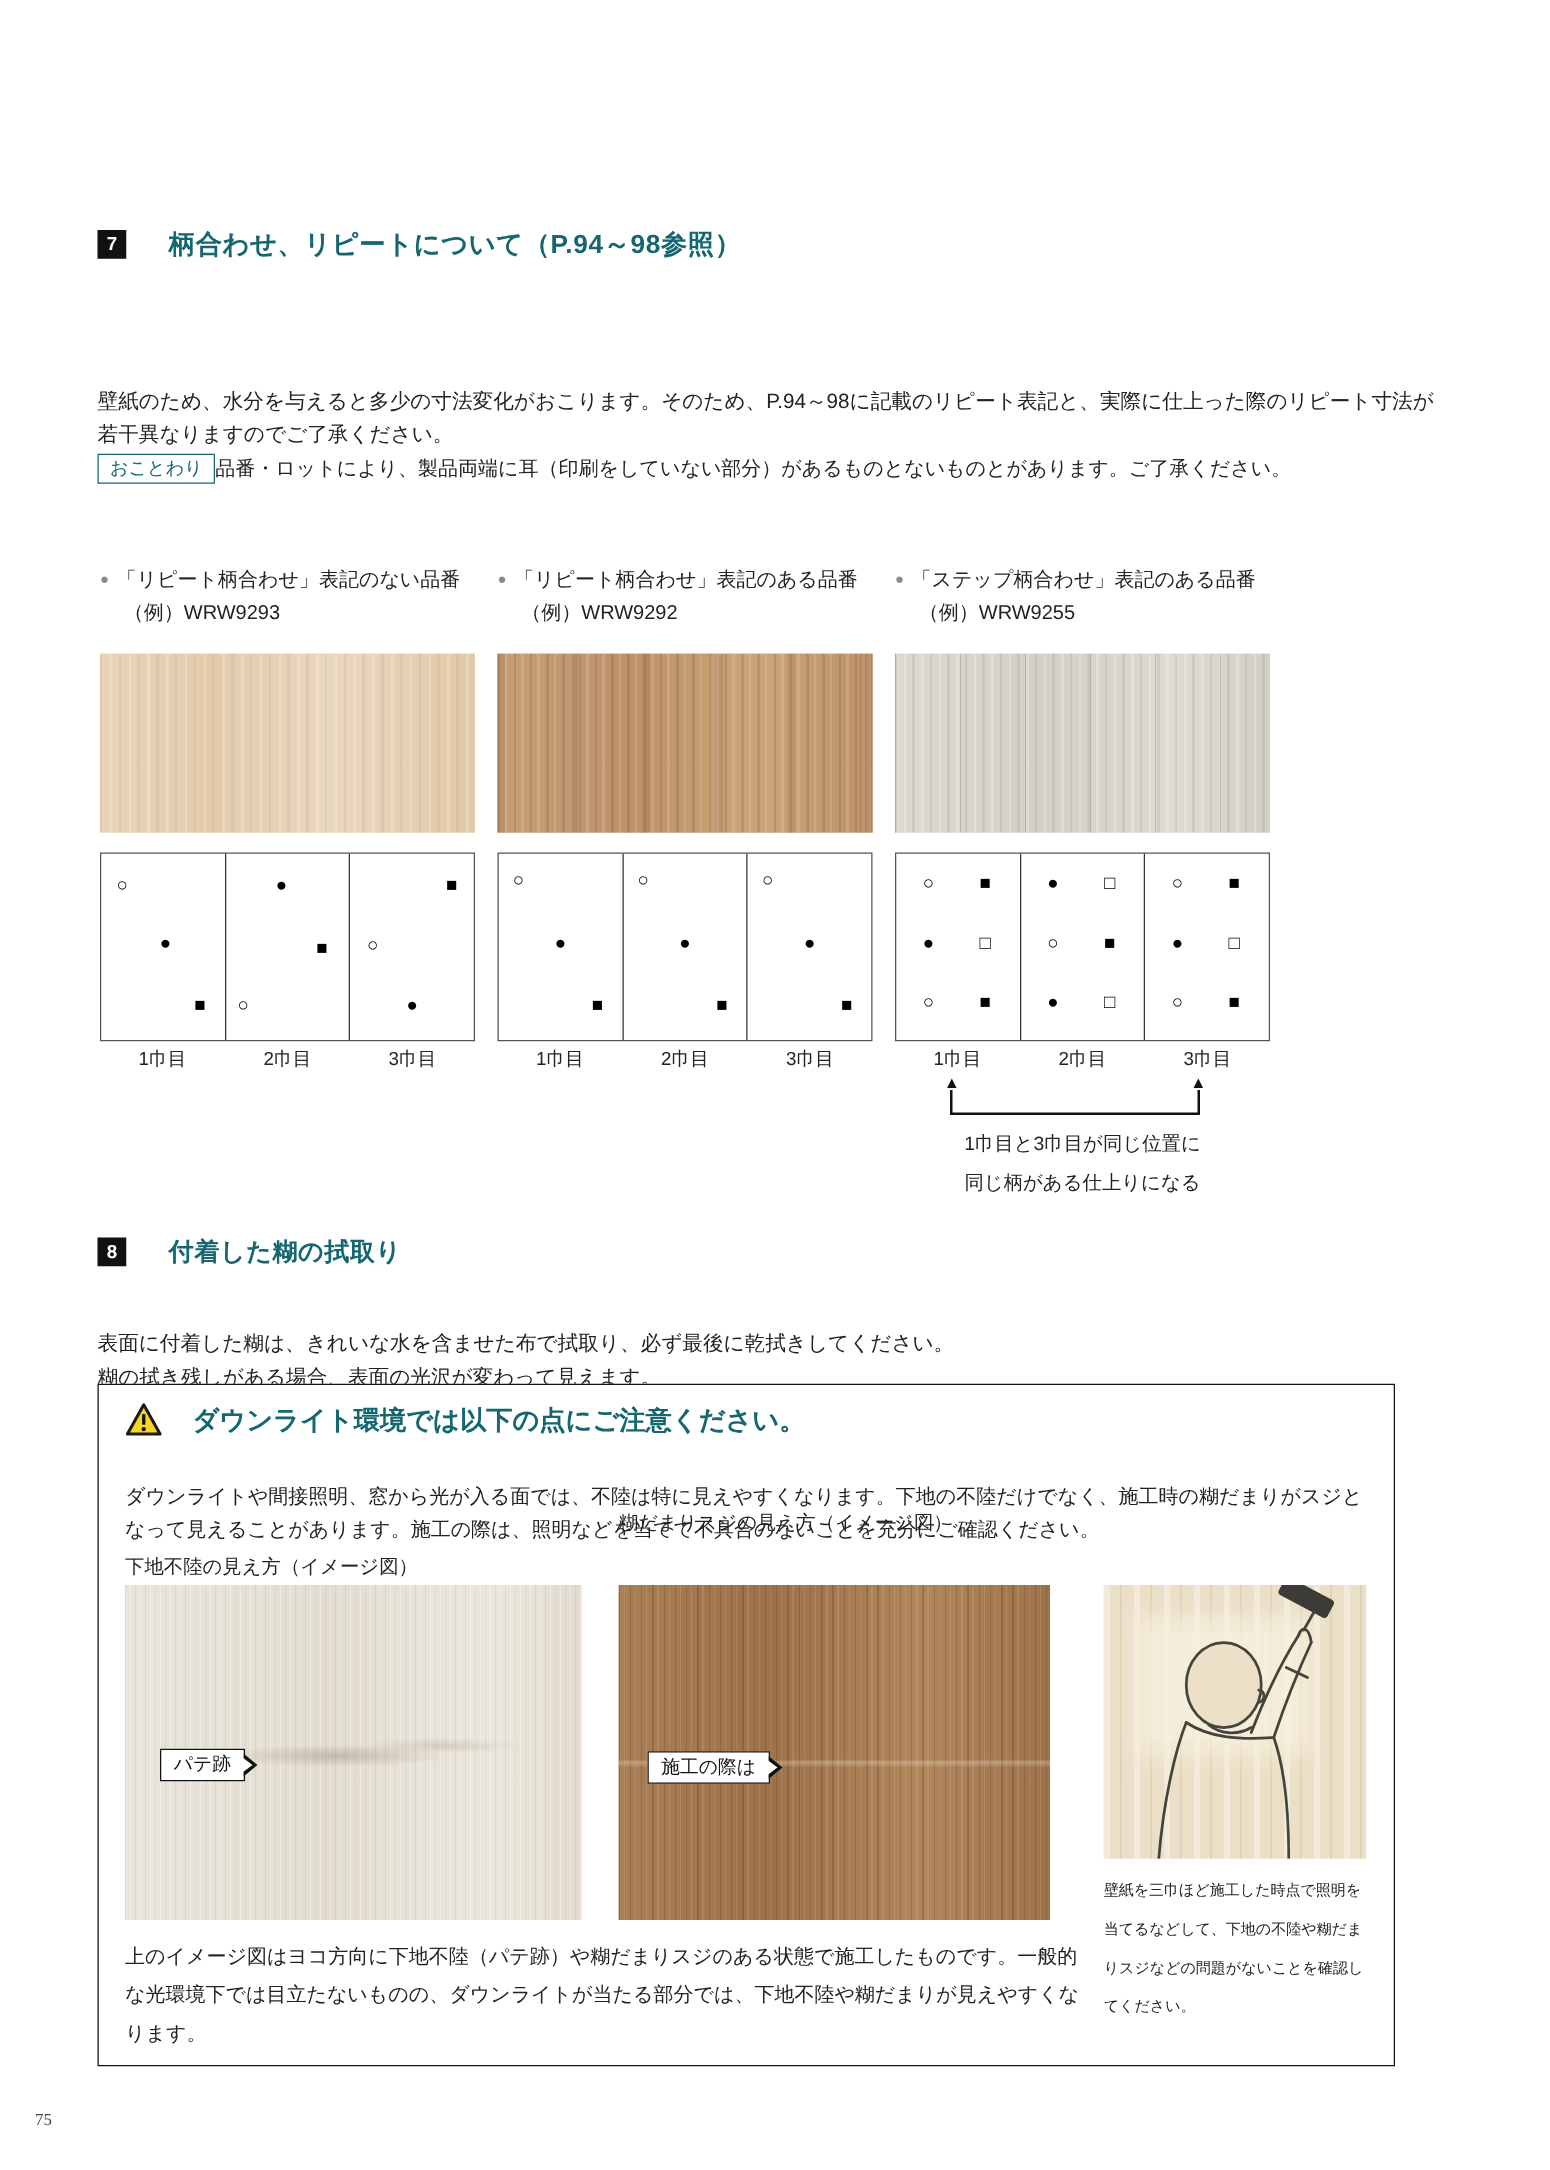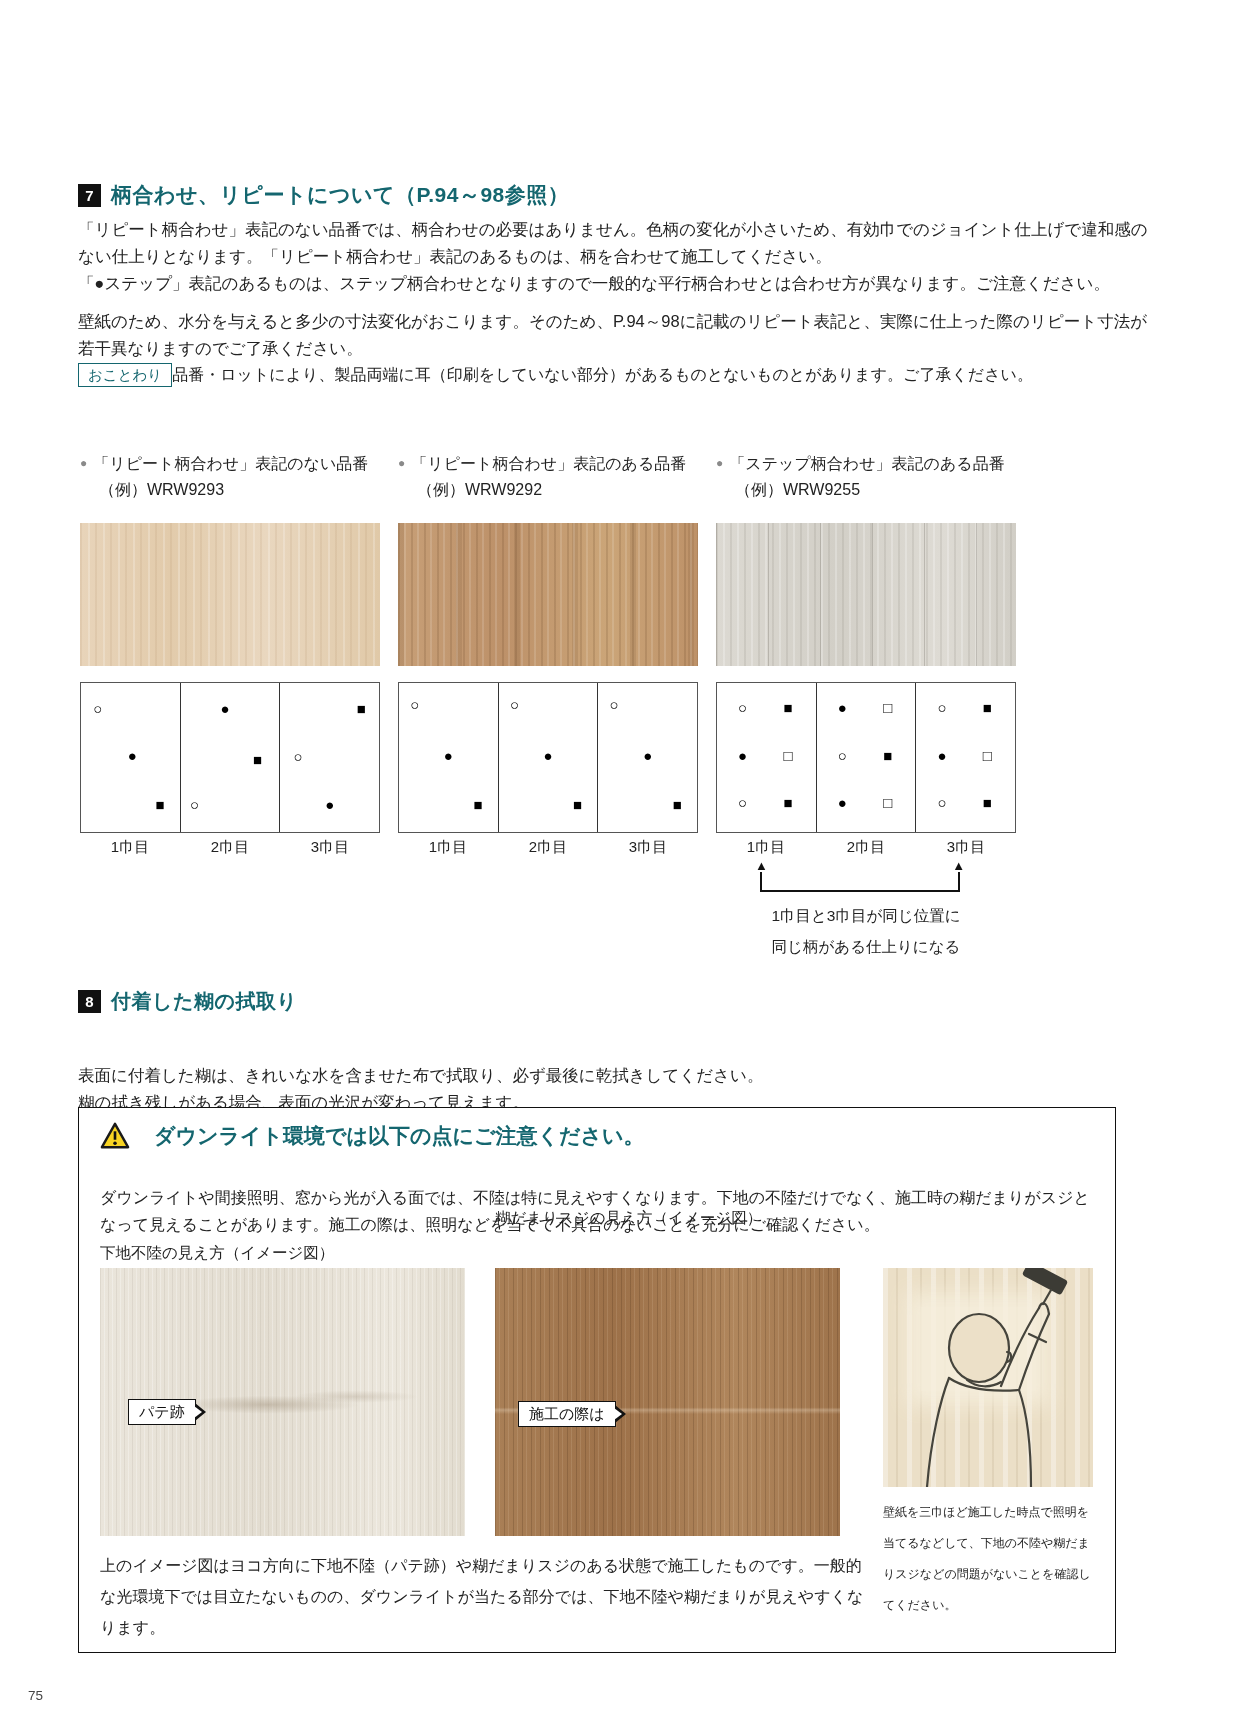--- a/index.html
+++ b/index.html
@@ -3,21 +3,21 @@
 <meta charset="utf-8">
 <style>
   html,body{margin:0;padding:0;background:#fff;}
   .page{position:relative;width:1240px;height:1736px;background:#ffffff;
         font-family:"Liberation Sans","DejaVu Sans",sans-serif;color:#1f1f1f;overflow:hidden;}
 
   
   .sec-head{position:absolute;display:flex;align-items:center;gap:10px;}
   .badge{width:23px;height:23px;background:#111;color:#fff;font-weight:bold;font-size:15px;
          display:flex;align-items:center;justify-content:center;flex:0 0 auto;}
-  .sec-title{color:#14666f;font-weight:bold;font-size:21px;letter-spacing:0.5px;}
+  .sec-title{color:#14666f;font-weight:bold;font-size:21px;letter-spacing:0.5px;margin-left:24px;}
 
   .body-text{position:absolute;font-size:16.5px;line-height:27px;color:#222;}
 
   .note-row{position:absolute;display:flex;align-items:center;}
   .note-label{border:1px solid #14666f;color:#14666f;font-size:14.5px;padding:2px 9px;line-height:18px;}
   .note-text{font-size:16px;color:#222;}
 
   
   .col-head{position:absolute;width:310px;font-size:16px;line-height:26px;color:#222;}
   .bullet{color:#8a8a8a;font-size:12px;margin-right:6px;vertical-align:2px;}
@@ -73,36 +73,32 @@
      box-shadow:0 0 18px 14px #f7f0de;opacity:.8;}
   .illus svg{position:absolute;left:0;top:0;}
 
   .callout{position:absolute;background:#fff;border:1.5px solid #111;font-size:15px;color:#111;
            padding:1px 10px;line-height:22px;white-space:nowrap;}
   .callout::after{content:"";position:absolute;left:100%;top:50%;margin-top:-9px;
            border:9px solid transparent;border-left:11px solid #111;border-right:none;}
   .callout::before{content:"";position:absolute;left:100%;top:50%;margin-top:-6px;margin-left:-1px;
            border:6px solid transparent;border-left:8px solid #fff;border-right:none;z-index:1;}
 
-  .page-num{position:absolute;font-size:13.5px;color:#444;}
+  .page-num{position:absolute;font-size:13.5px;color:#444;font-family:Liberation Serif, serif;}
 </style>
 </head>
 <body>
 
 <div class="page">
 
   <div class="sec-head" style="left:78px;top:181px;">
     <span class="badge">7</span>
     <span class="sec-title">柄合わせ、リピートについて（P.94～98参照）</span>
   </div>
 
-  <div class="body-text" style="left:78px;top:216px;width:1072px;">
-    <div>「リピート柄合わせ」表記のない品番では、柄合わせの必要はありません。色柄の変化が小さいため、有効巾でのジョイント仕上げで違和感のない仕上りとなります。「リピート柄合わせ」表記のあるものは、柄を合わせて施工してください。</div>
-    <div>「●ステップ」表記のあるものは、ステップ柄合わせとなりますので一般的な平行柄合わせとは合わせ方が異なります。ご注意ください。</div>
-  </div>
 
   <div class="body-text" style="left:78px;top:308px;width:1072px;">壁紙のため、水分を与えると多少の寸法変化がおこります。そのため、P.94～98に記載のリピート表記と、実際に仕上った際のリピート寸法が若干異なりますのでご了承ください。</div>
 
   <div class="note-row" style="left:78px;top:363px;">
     <span class="note-label">おことわり</span>
     <span class="note-text">品番・ロットにより、製品両端に耳（印刷をしていない部分）があるものとないものとがあります。ご了承ください。</span>
   </div>
 
   <div class="col-head" style="left:80px;top:450px;">
     <div><span class="bullet">●</span><span>「リピート柄合わせ」表記のない品番</span></div>

